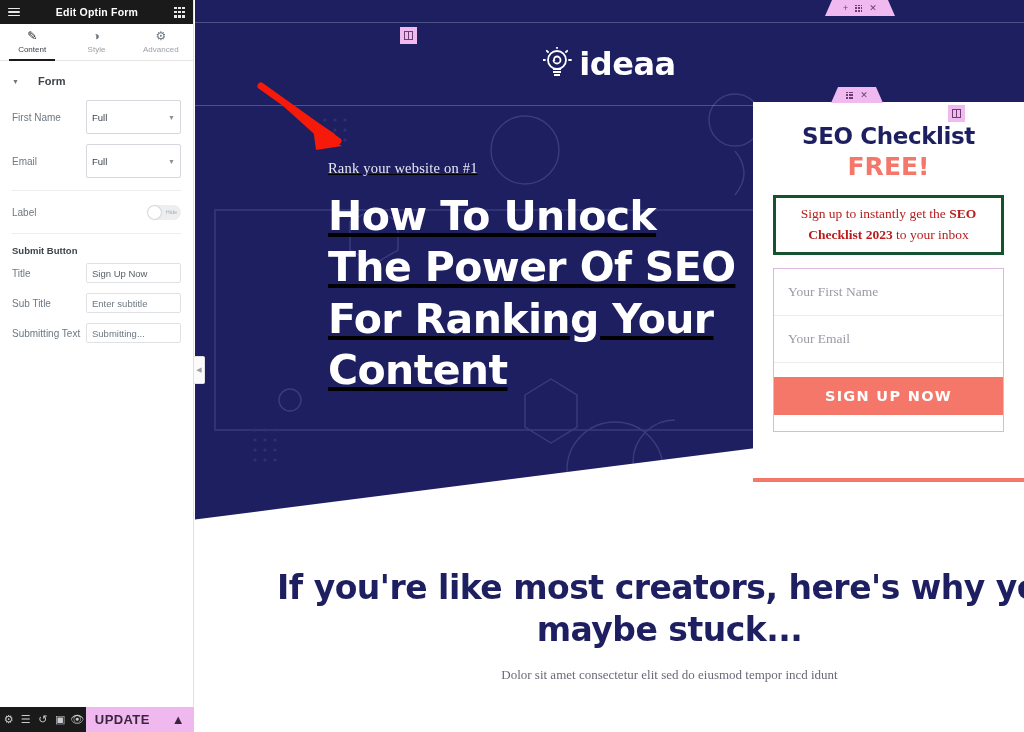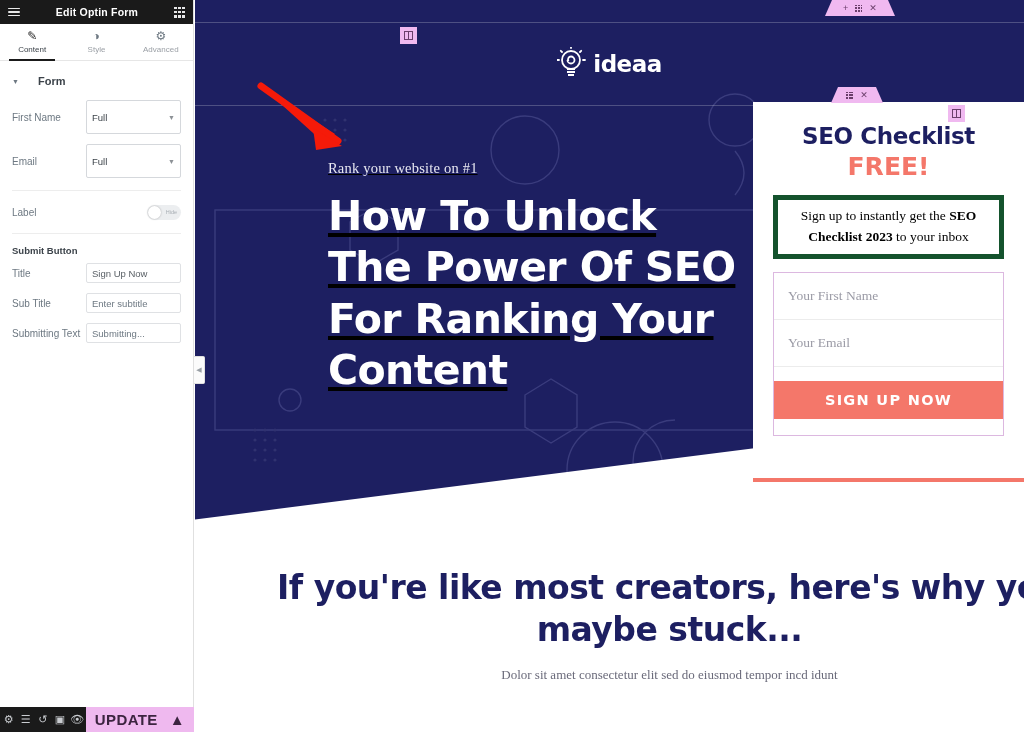--- a/index.html
+++ b/index.html
@@ -61,21 +61,21 @@
   .toggle .knob { width: 13px; height: 13px; border-radius: 50%; background:#fff; box-shadow:0 0 2px rgba(0,0,0,.3); position:absolute; left:1px; }
   .toggle .tgl-txt { position:absolute; right:4px; font-size:5.5px; color:#a7adb3; }
 
   .panel-footer {
     position: absolute; left:0; bottom:0; width: 194px; height: 25px;
     background: #1a1a1a; display: flex; align-items: center;
   }
   .foot-ico { width: 26px; text-align:center; color:#c9ccd0; font-size: 11px; cursor:pointer; }
   .update-btn {
     margin-left: auto; height: 25px; background: #efb9ef; color:#3c2440;
-    display:flex; align-items:center; gap:12px; padding: 0 9px; font-size: 15px; font-weight: bold; letter-spacing:.4px;
+    display:flex; align-items:center; gap:22px; padding: 0 9px; font-size: 13px; font-weight: bold; letter-spacing:.4px;
   }
   .collapse-handle {
     position:absolute; left: 194px; top: 356px; width: 11px; height: 28px;
     background:#fbfbfb; border:1px solid #e0e0e0; border-left:none;
     display:flex; align-items:center; justify-content:center; font-size:7px; color:#9aa0a6; z-index:45;
     border-radius: 0 2px 2px 0;
   }
 
   
   #canvas { position:absolute; left:195px; top:0; width:829px; height:732px; background:#fff; overflow:hidden; }
@@ -86,43 +86,43 @@
     overflow:hidden;
   }
   .hero-deco { position:absolute; inset:0; }
   .hero-slope {
     position:absolute; left:0; bottom:0; width:829px; height:160px;
     background: #ffffff;
     clip-path: polygon(0 100%, 0 84%, 100% 18%, 100% 100%);
   }
   .topbar-nav { position:absolute; left:0; top:22px; width:829px; height:84px; border-top:1px solid rgba(255,255,255,.22); border-bottom:1px solid rgba(255,255,255,.22); }
   .logo-wrap { position:absolute; left:0; top:22px; width:829px; height:84px; display:flex; align-items:center; justify-content:center; gap:6px; }
-  .logo-text { color:#fff; font-size:23px; font-weight:bold; letter-spacing:-.5px; font-family:"DejaVu Sans", sans-serif; }
+  .logo-text { color:#fff; font-size:32px; font-weight:bold; letter-spacing:-.5px; font-family:"DejaVu Sans", sans-serif; }
 
   .hero-inner { position:absolute; left:133px; top:160px; width:420px;text-decoration:underline; }
   .eyebrow { color:#e8e8f2; font-size:14.5px; font-family:"Liberation Serif", serif; letter-spacing:.2px; }
   .headline {
     color:#ffffff; font-size:41px; font-weight:bold; line-height:1.25; margin-top:14px;
     font-family:"DejaVu Sans", sans-serif; letter-spacing:-0.6px;
   }
 
   
   .optin {
     position:absolute; left:558px; top:102px; width:271px; height:380px;
     background:#ffffff; border-bottom:4px solid #f4776a; z-index: 12;
   }
   .optin-inner { padding: 20px 20px 0; }
   .optin-h {
     color:#1d1f61; font-size:23px; font-weight:bold; line-height:1.22; text-align:center;
     font-family:"DejaVu Sans", sans-serif; letter-spacing:-.4px;
   }
   .optin-free { color:#f4776a; font-size:25px; font-weight:bold; text-align:center; margin-top:2px; font-family:"DejaVu Sans", sans-serif; }
   .optin-sub {
-    margin-top: 14px; border:5px solid #14532d; padding: 6px 8px;
-    font-family:"Liberation Serif", serif; font-size:13.5px; color:#000000; text-align:center; line-height:1.55;
+    margin-top: 14px; border:3px solid #14532d; padding: 6px 8px;
+    font-family:"Liberation Serif", serif; font-size:13.5px; color:#b91c1c; text-align:center; line-height:1.55;
   }
   .optin-sub b { font-weight:bold; }
   .form-box { margin-top: 13px; border:1px solid #dcb8e0; }
   .fld { height:47px; border-bottom:1px solid #ececec; display:flex; align-items:center; padding:0 14px;
          font-family:"Liberation Serif", serif; font-size:13.5px; color:#9a9aa5; }
   .fld.blank { height: 14px; border-bottom:none; }
   .submit { height:38px; background:#f4776a; color:#fff; display:flex; align-items:center; justify-content:center;
             font-size:14.5px; font-weight:bold; letter-spacing:1.3px; font-family:"DejaVu Sans", sans-serif; }
   .form-tail { height: 16px; }
 

